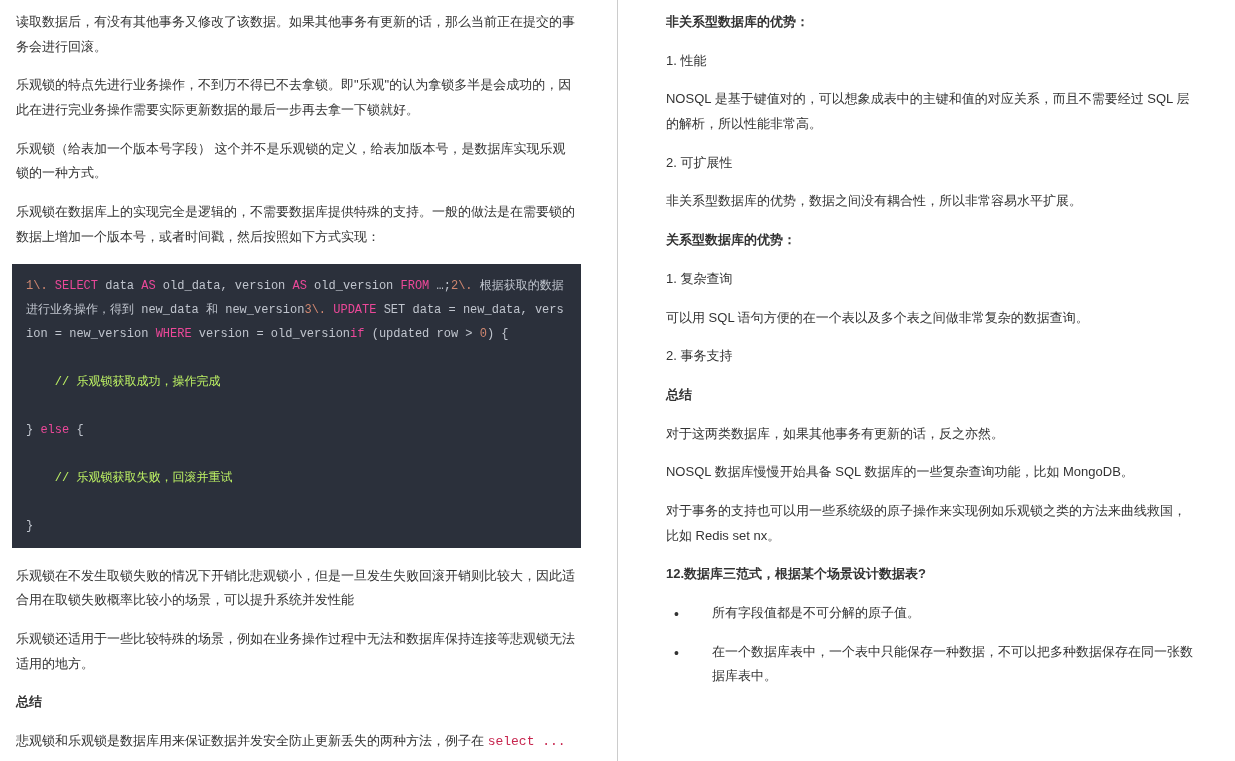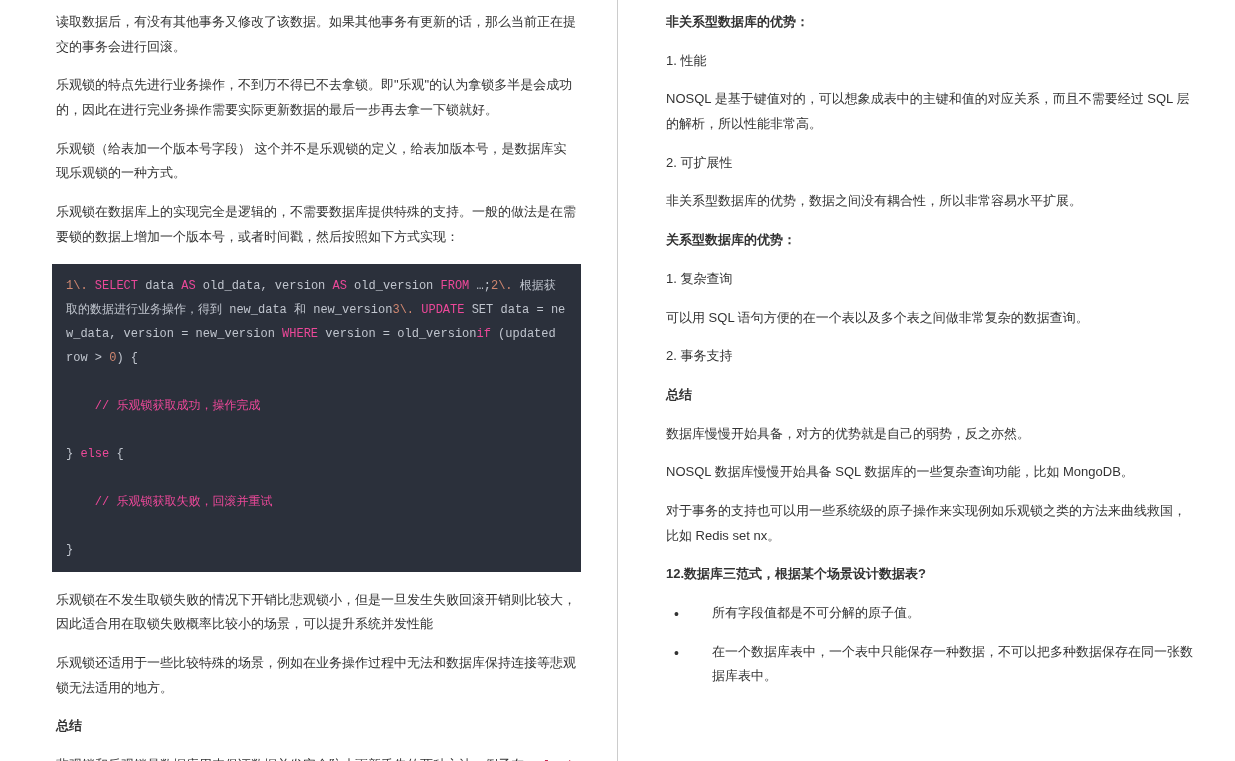--- a/index.html
+++ b/index.html
@@ -12,41 +12,41 @@
     display: flex;
     width: 1235px;
     height: 761px;
     overflow: hidden;
   }
   .column {
     width: 50%;
     padding: 10px 28px 10px 28px;
     overflow: hidden;
   }
-  .col-left { padding-left: 56px; padding-right: 40px; }
+  .col-left { padding-left: 16px; padding-right: 40px; }
   .col-right { padding-left: 48px; padding-right: 40px; }
   .divider {
     width: 1px;
     background: #ccc;
   }
   p { margin-bottom: 14px; text-align: left; }
   .codeblock {
     background: #2b303b;
     color: #c0c5ce;
     font-family: Consolas, "Courier New", monospace;
     font-size: 12px;
     padding: 10px 14px;
     line-height: 2.0;
     margin: 10px -4px 16px -4px;
     white-space: pre-wrap;
     word-break: break-all;
   }
   .kw-num { color: #d08770; }
   .kw-purple { color: #ec4899; }
-  .kw-gray { color: #ec4899; }
+  .kw-gray { color: #bef264; }
   .inline-code {
     color: #c7254e;
     font-family: Consolas, "Courier New", monospace;
   }
   ul.bullets {
     list-style: none;
     margin: 8px 0 16px 0;
   }
   ul.bullets li {
     position: relative;
@@ -97,21 +97,21 @@
   <p class="bold">非关系型数据库的优势：</p>
   <p>1. 性能</p>
   <p>NOSQL 是基于键值对的，可以想象成表中的主键和值的对应关系，而且不需要经过 SQL 层的解析，所以性能非常高。</p>
   <p>2. 可扩展性</p>
   <p>非关系型数据库的优势，数据之间没有耦合性，所以非常容易水平扩展。</p>
   <p class="bold">关系型数据库的优势：</p>
   <p>1. 复杂查询</p>
   <p>可以用 SQL 语句方便的在一个表以及多个表之间做非常复杂的数据查询。</p>
   <p>2. 事务支持</p>
   <p class="bold">总结</p>
-  <p>数据库慢慢开始具备，对方的优势就是自己的弱势，反之亦然。</p>
+  <p>对于这两类数据库，如果其他事务有更新的话，反之亦然。</p>
   <p>NOSQL 数据库慢慢开始具备 SQL 数据库的一些复杂查询功能，比如 MongoDB。</p>
   <p>对于事务的支持也可以用一些系统级的原子操作来实现例如乐观锁之类的方法来曲线救国，比如 Redis set nx。</p>
   <p class="bold">12.数据库三范式，根据某个场景设计数据表?</p>
   <ul class="bullets">
     <li>所有字段值都是不可分解的原子值。</li>
     <li>在一个数据库表中，一个表中只能保存一种数据，不可以把多种数据保存在同一张数据库表中。</li>
 
   </ul>
 
 </div>

